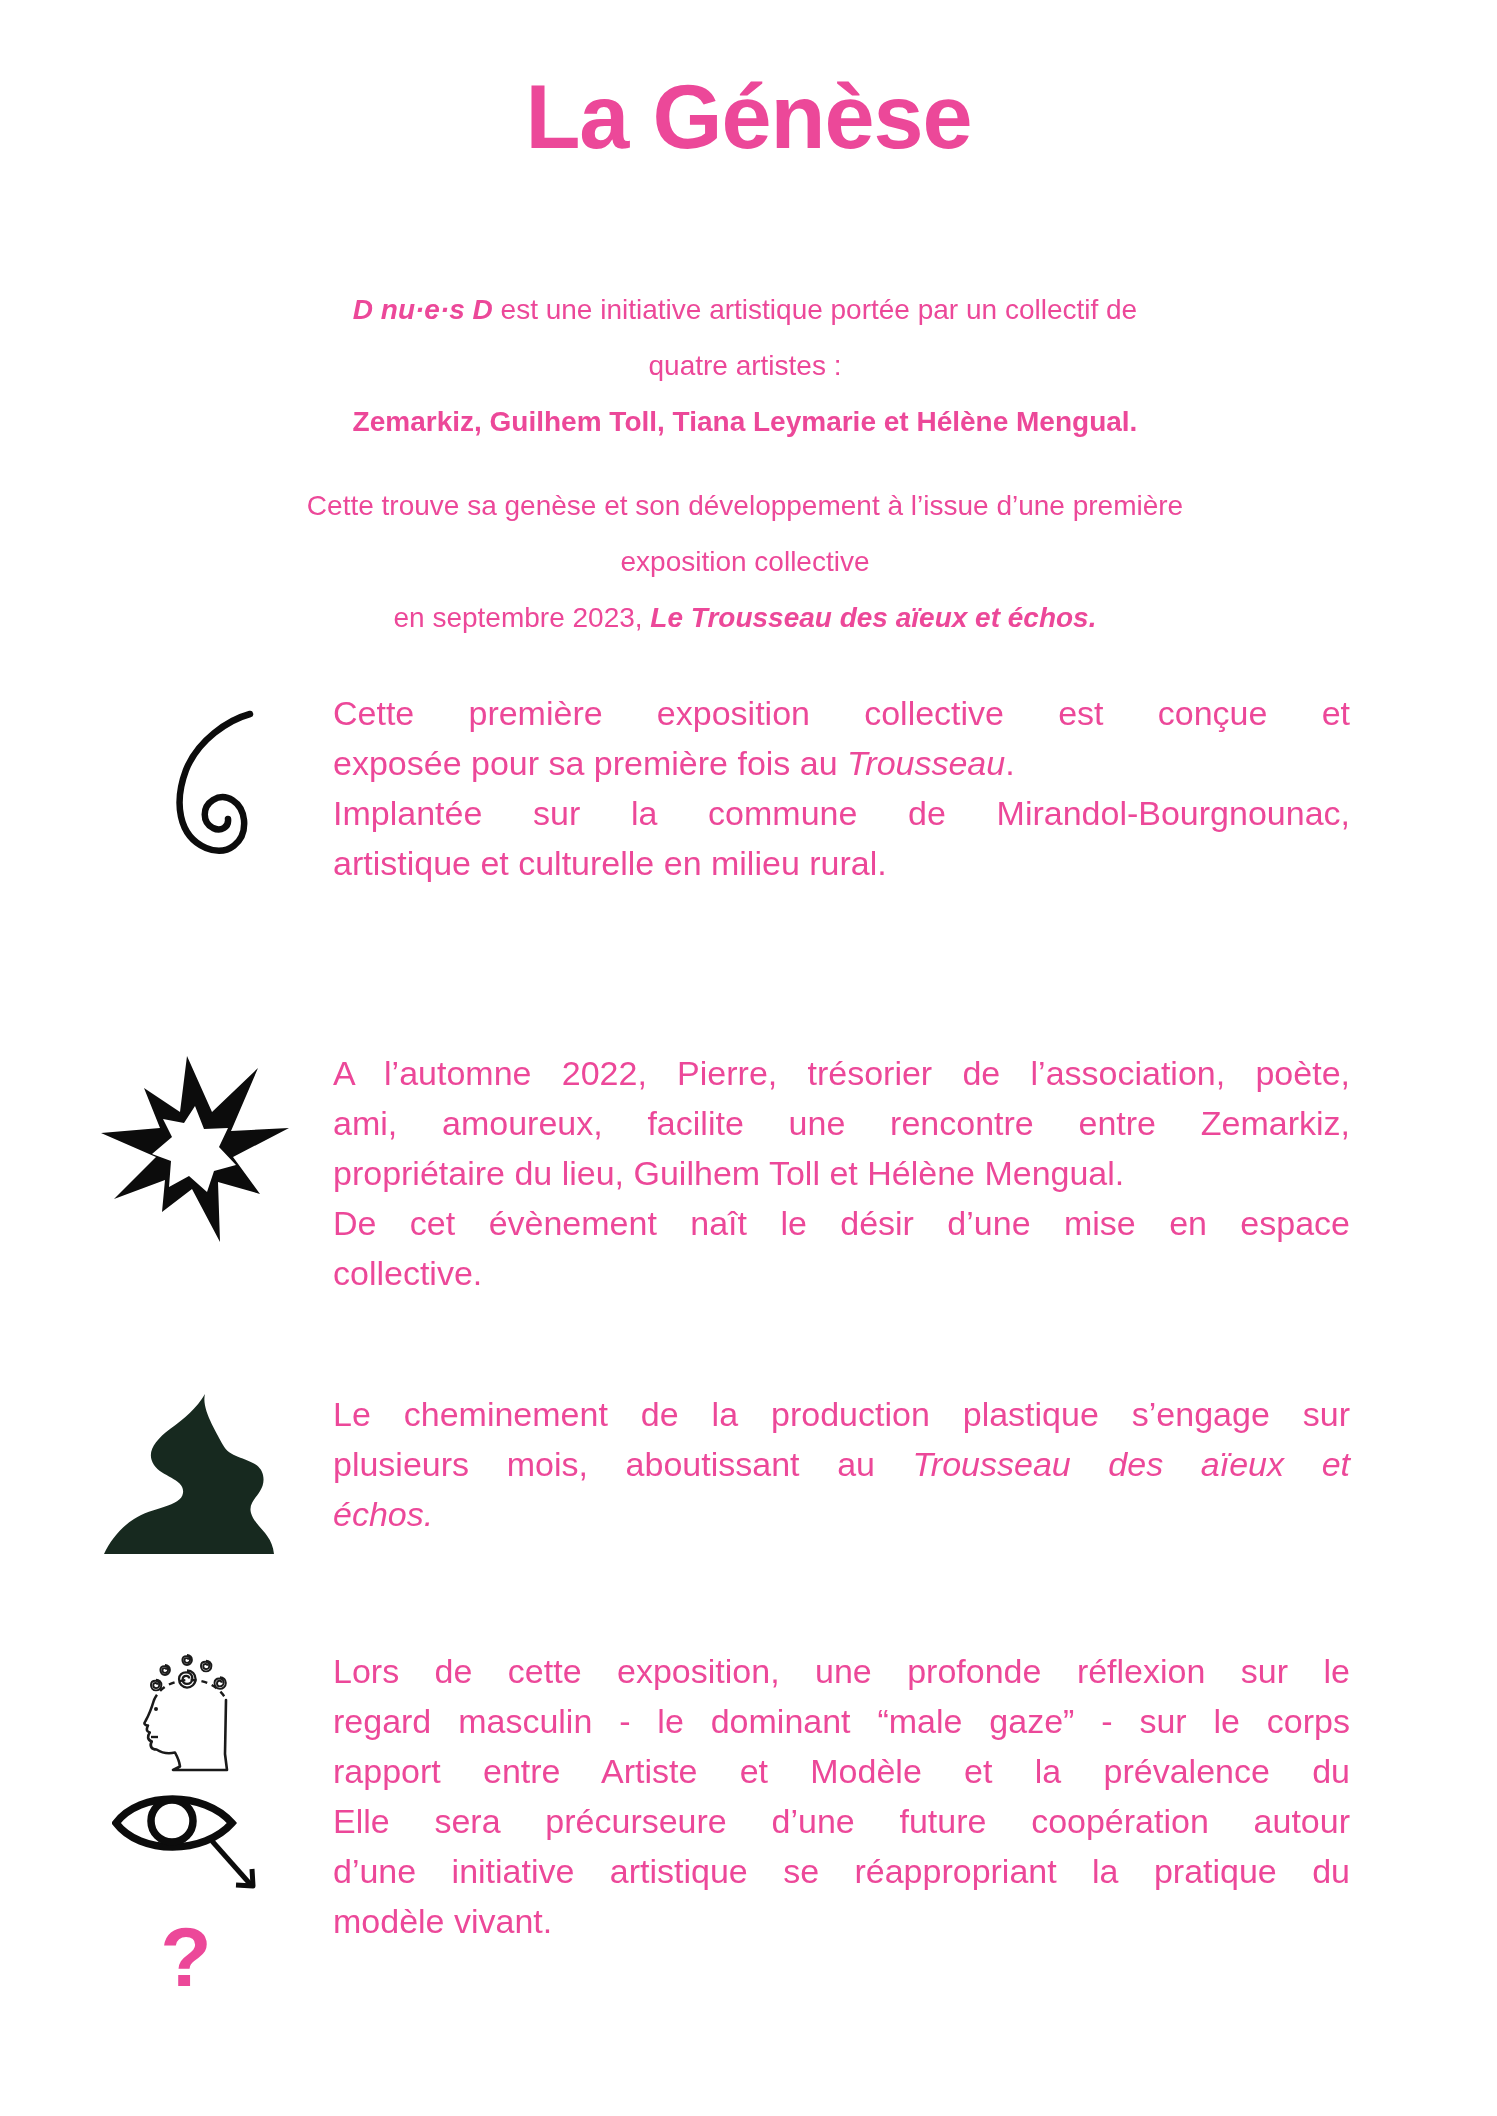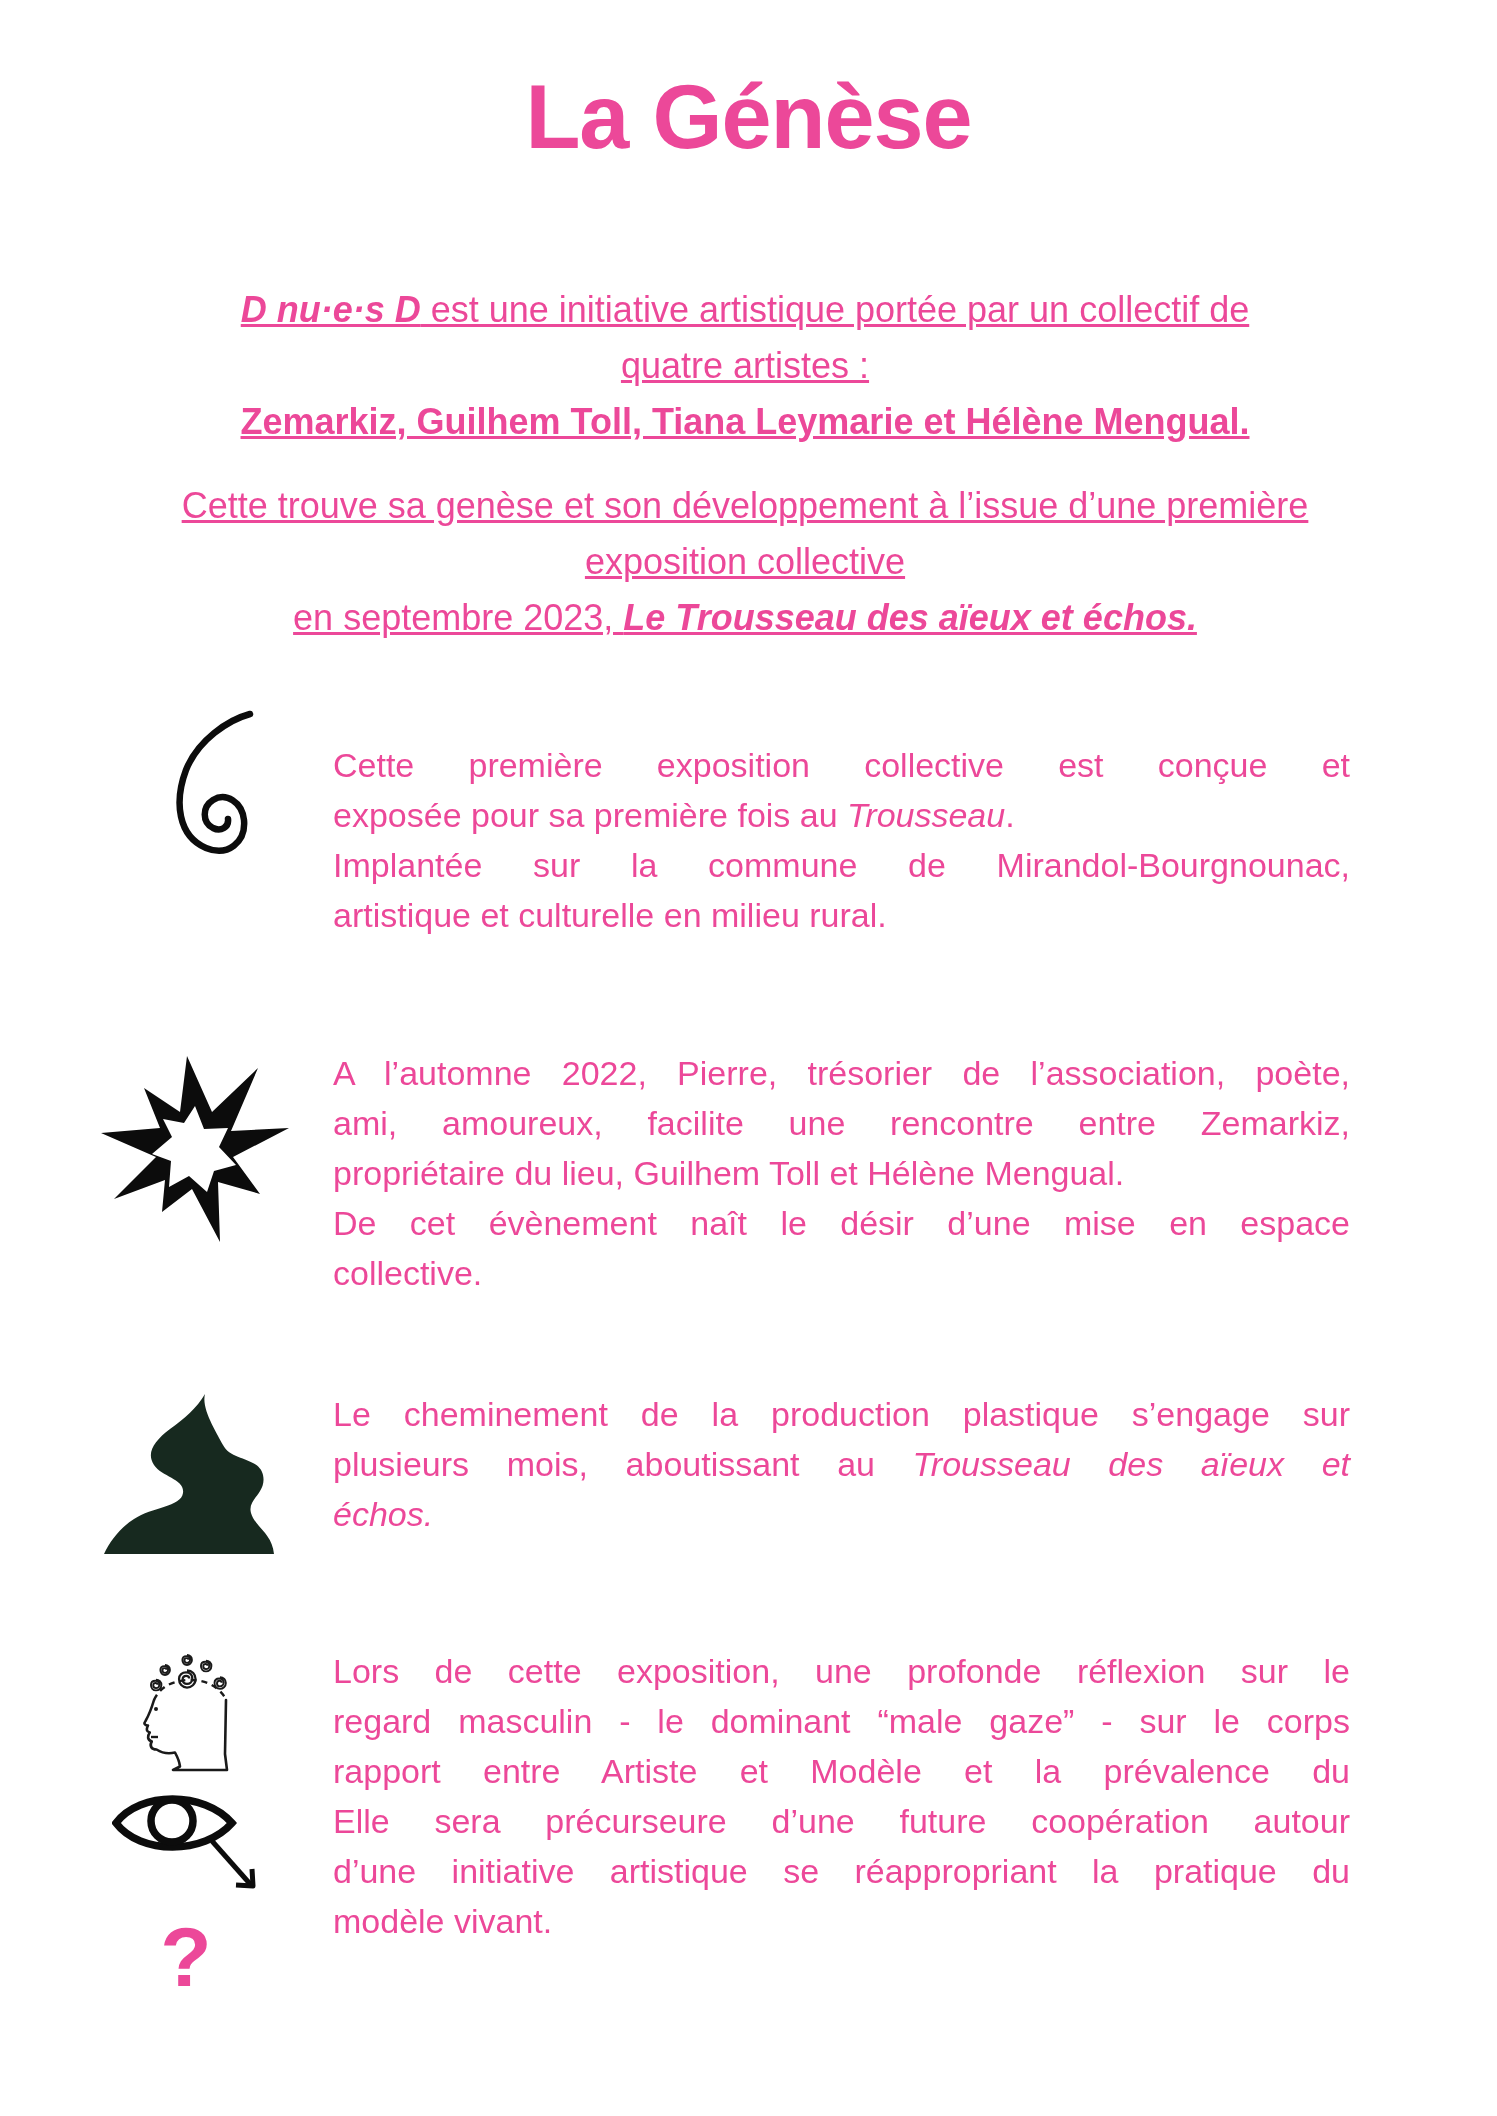--- a/index.html
+++ b/index.html
@@ -6,29 +6,29 @@
   .page {
     position:relative; width:1497px; height:2116px; background:#ffffff;
     font-family:"Liberation Sans", sans-serif; color:#ec4899; overflow:hidden;
   }
   .title {
     position:absolute; top:66px; left:0; width:100%; margin:0;
     text-align:center; font-size:90px; font-weight:700; letter-spacing:-1px;
   }
   .intro {
     position:absolute; left:95px; width:1300px;
-    text-align:center; font-size:36px; line-height:56px;text-decoration:underline;
+    text-align:center; font-size:28px; line-height:56px;
   }
   #intro1 { top:282px; }
   #intro2 { top:478px; }
   .section-text {
     position:absolute; left:333px; width:1017px;
     font-size:34px; line-height:50px;
   }
-  #sec1-text { top:740px; }
+  #sec1-text { top:688px; }
   #sec2-text { top:1048px; }
   #sec3-text { top:1389px; }
   #sec4-text { top:1646px; }
   .jline { text-align:justify; text-align-last:justify; }
   .pline { text-align:left; }
   .b  { font-weight:bold; }
   .i  { font-style:italic; }
   .bi { font-weight:bold; font-style:italic; }
   .icon { position:absolute; }
   #spiral-icon       { left:156px; top:710px;  width:108px; height:152px; }

